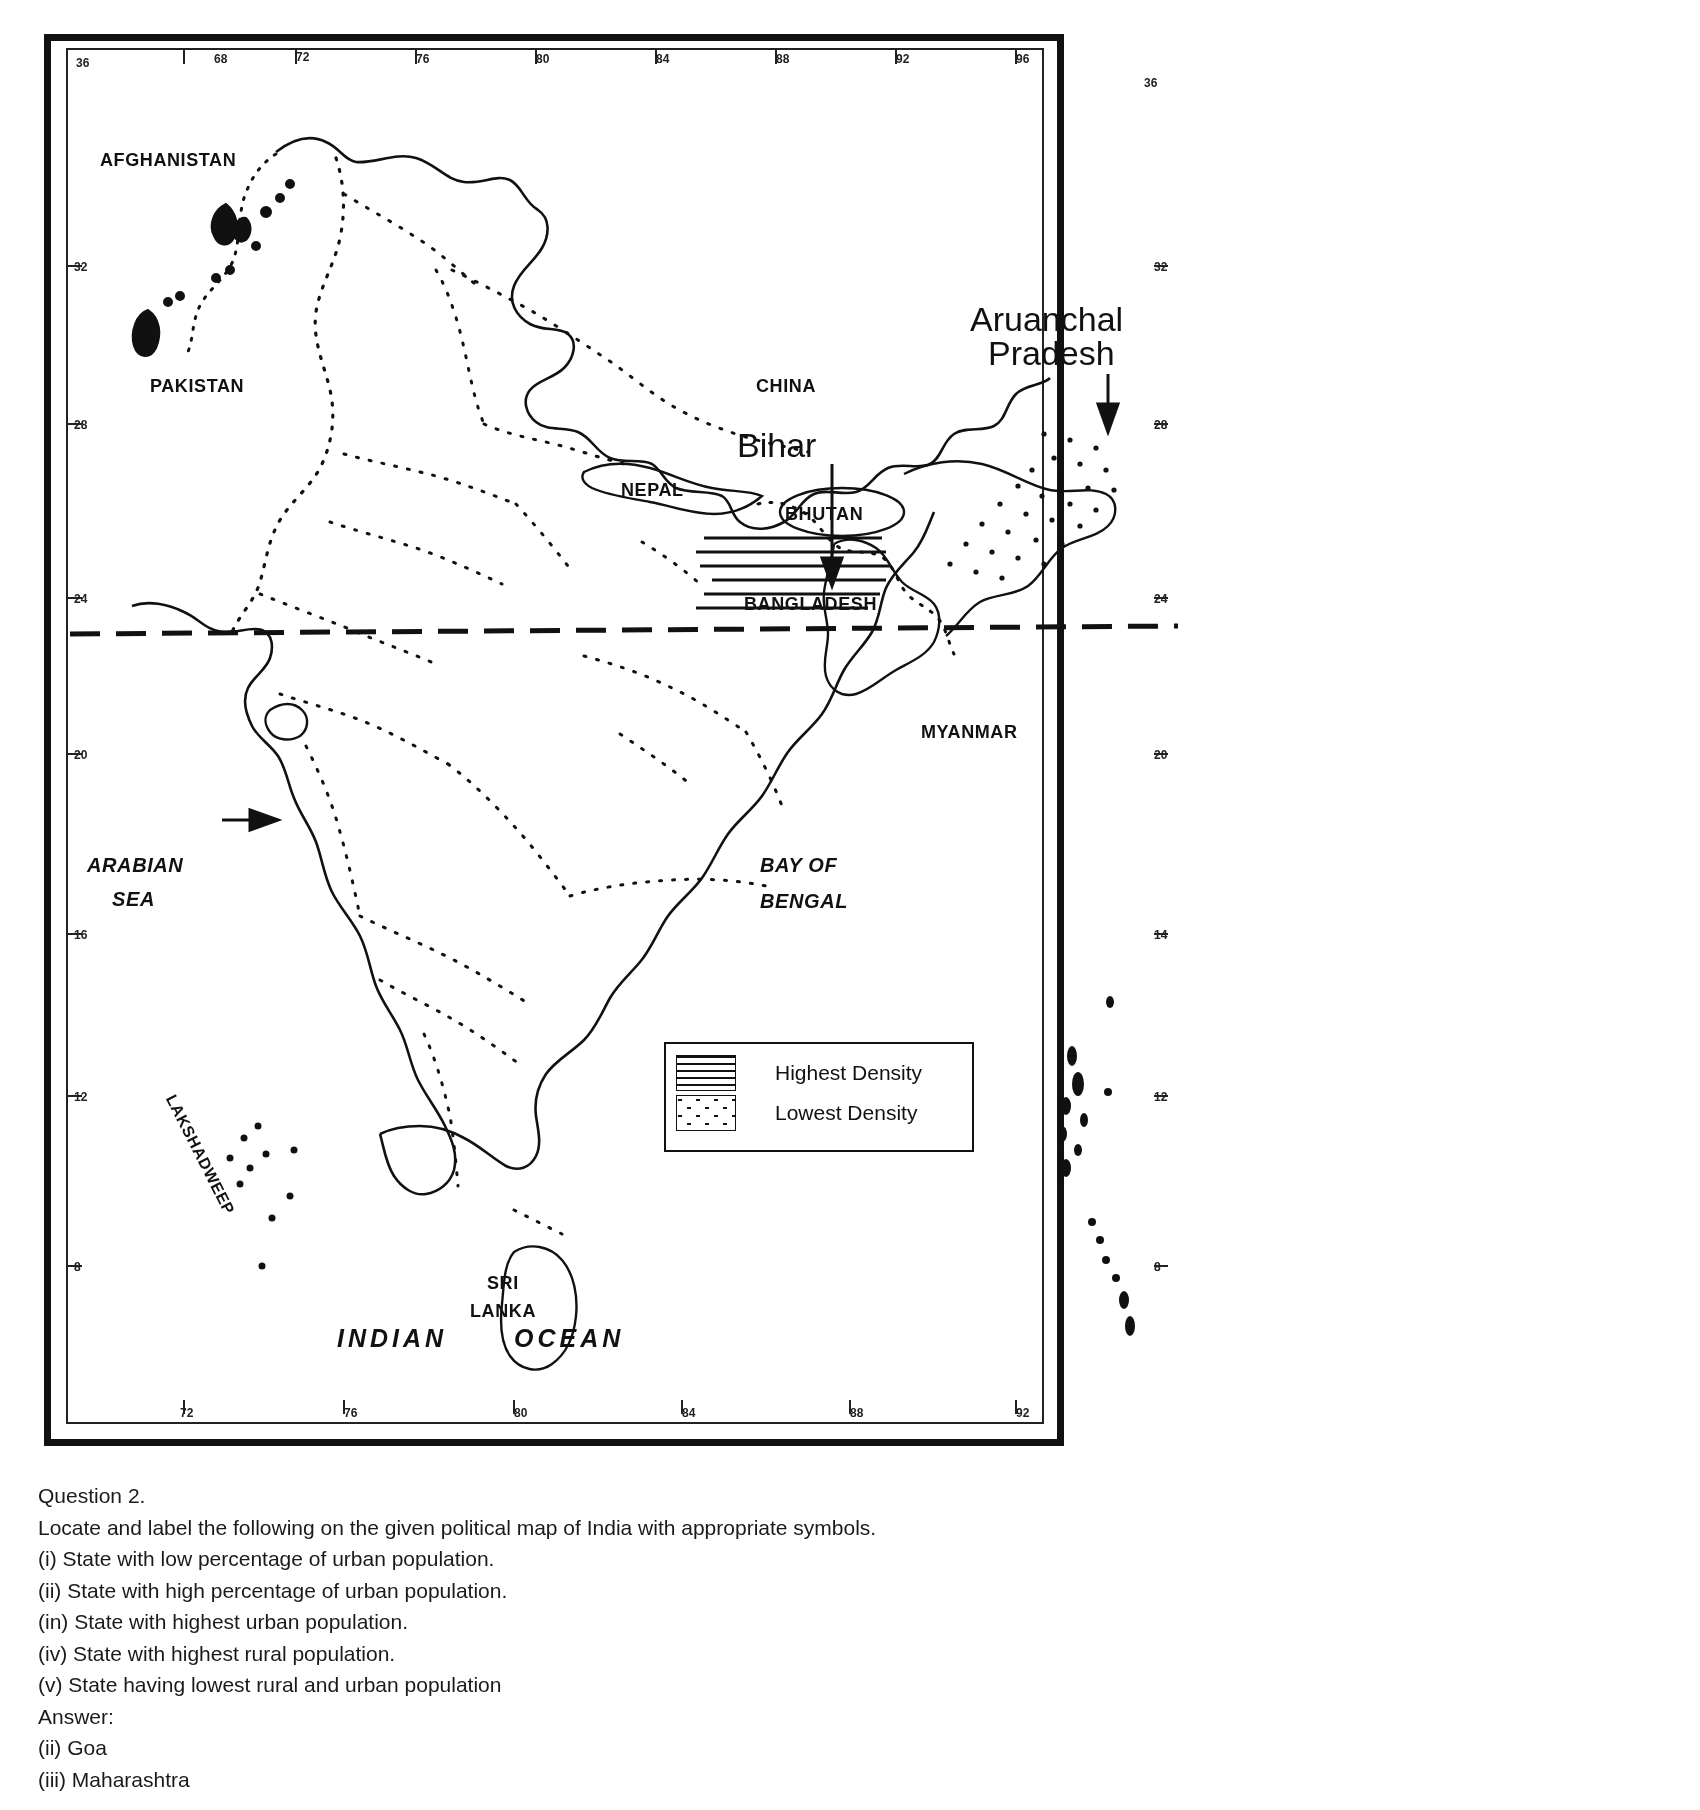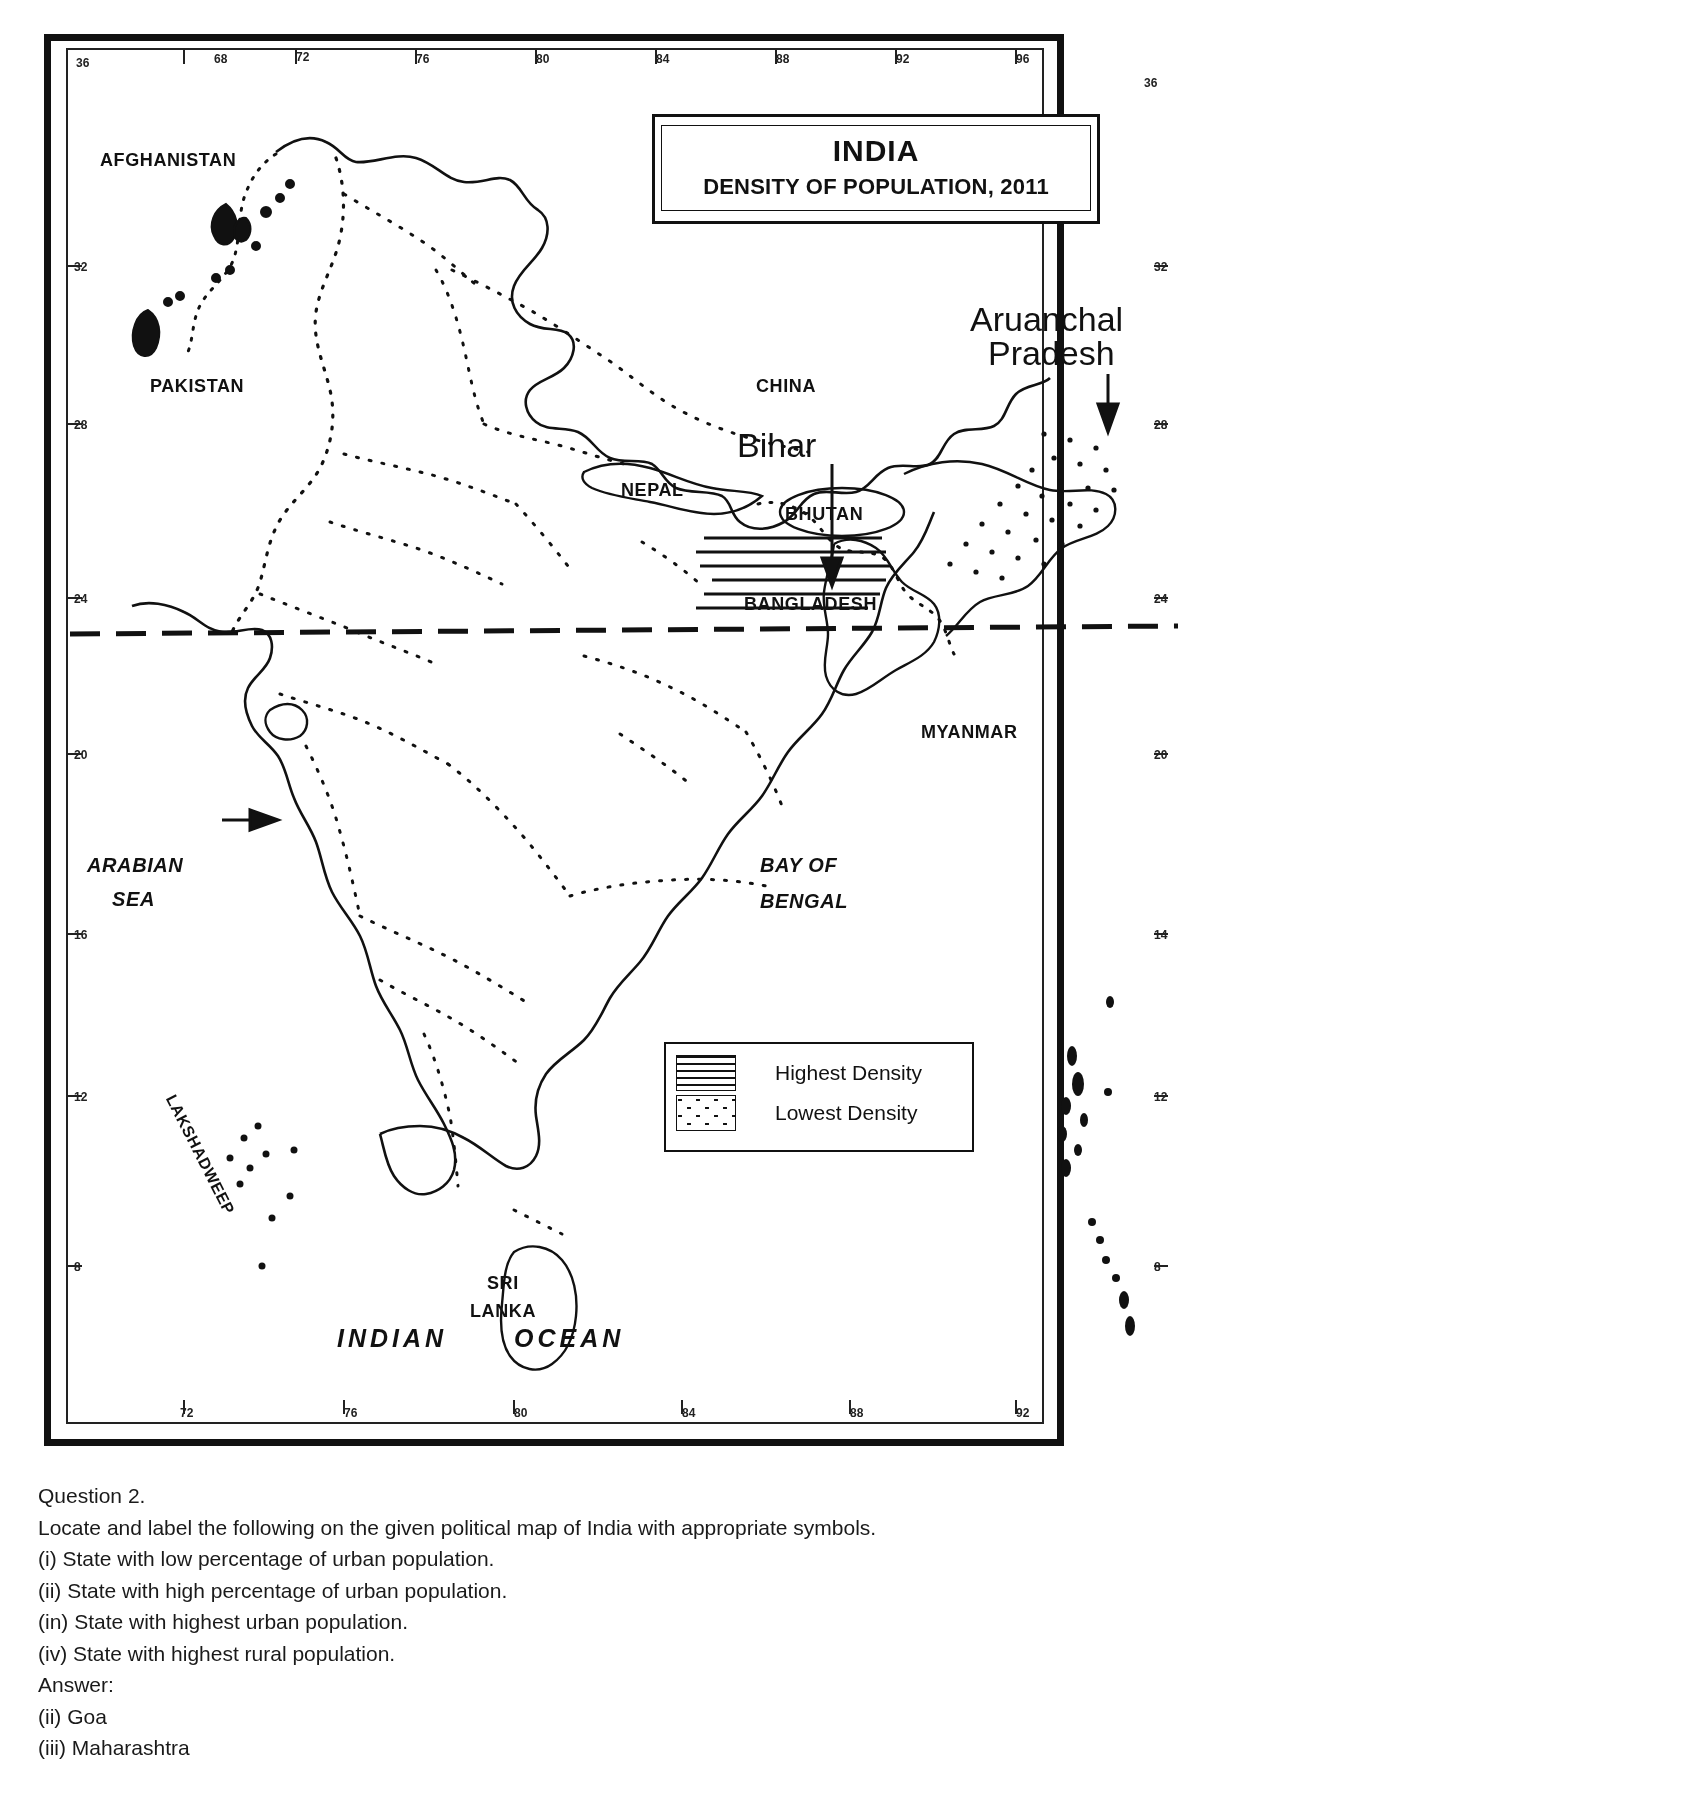--- a/index.html
+++ b/index.html
@@ -456,43 +456,38 @@
   <div class="mlabel ocean" style="left:716px; top:820px;">BAY OF</div>
   <div class="mlabel ocean" style="left:716px; top:856px;">BENGAL</div>
   <div class="mlabel indian-ocean" style="left:293px; top:1290px;">INDIAN</div>
   <div class="mlabel indian-ocean" style="left:470px; top:1290px;">OCEAN</div>
   <div class="mlabel vert" style="left:134px; top:1058px;">LAKSHADWEEP</div>
 
   <div class="mlabel plain" style="left:693px; top:392px;">Bihar</div>
   <div class="mlabel plain" style="left:926px; top:266px;">Aruanchal</div>
   <div class="mlabel plain" style="left:944px; top:300px;">Pradesh</div>
 
-  <div id="title-box">
-    <div class="inner">
-      <div id="title-main">INDIA</div>
-      <div id="title-sub">DENSITY OF POPULATION, 2011</div>
-    </div>
-  </div>
 
   <div id="legend">
     <div class="legend-row">
       <div class="swatch hatch"></div>
       <div class="legend-label">Highest Density</div>
     </div>
     <div class="legend-row">
       <div class="swatch dots"></div>
       <div class="legend-label">Lowest Density</div>
     </div>
   </div>
 </div>
 
 <div id="qa">
   <div class="line">Question 2.</div>
   <div class="line">Locate and label the following on the given political map of India with appropriate symbols.</div>
   <div class="line">(i) State with low percentage of urban population.</div>
   <div class="line">(ii) State with high percentage of urban population.</div>
   <div class="line">(in) State with highest urban population.</div>
   <div class="line">(iv) State with highest rural population.</div>
+  <div class="line">(v) State having lowest rural and urban population</div>
   <div class="line">Answer:</div>
   <div class="line">(ii) Goa</div>
   <div class="line">(iii) Maharashtra</div>
 
 </div>
 
 </body></html>

